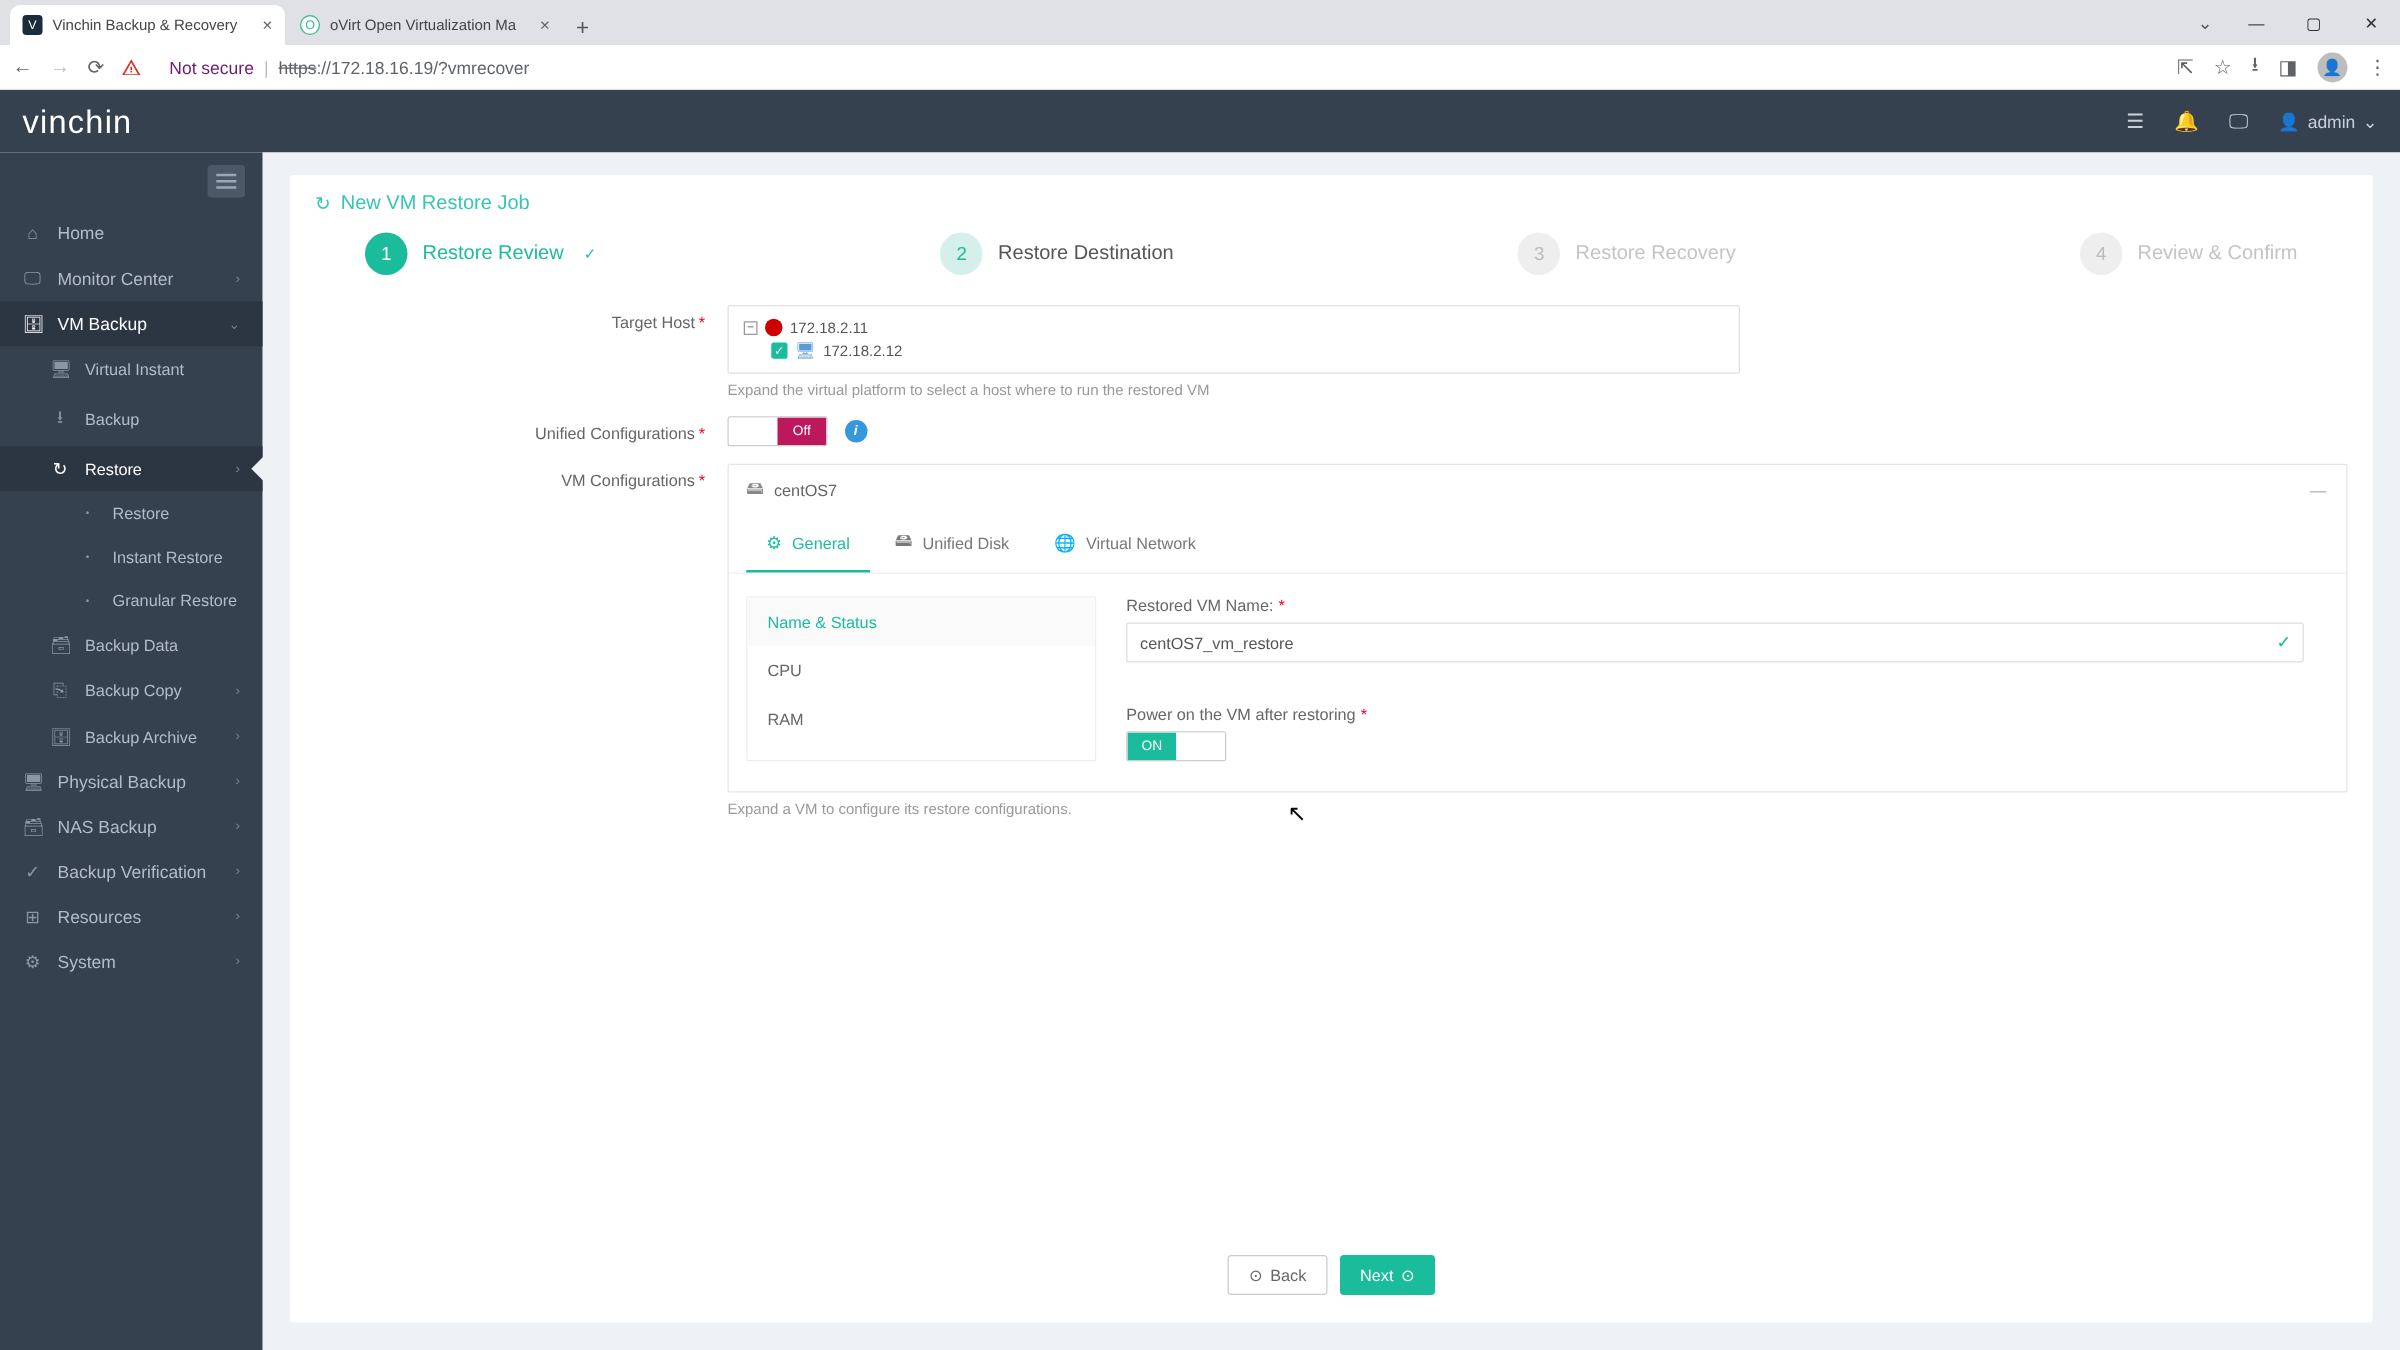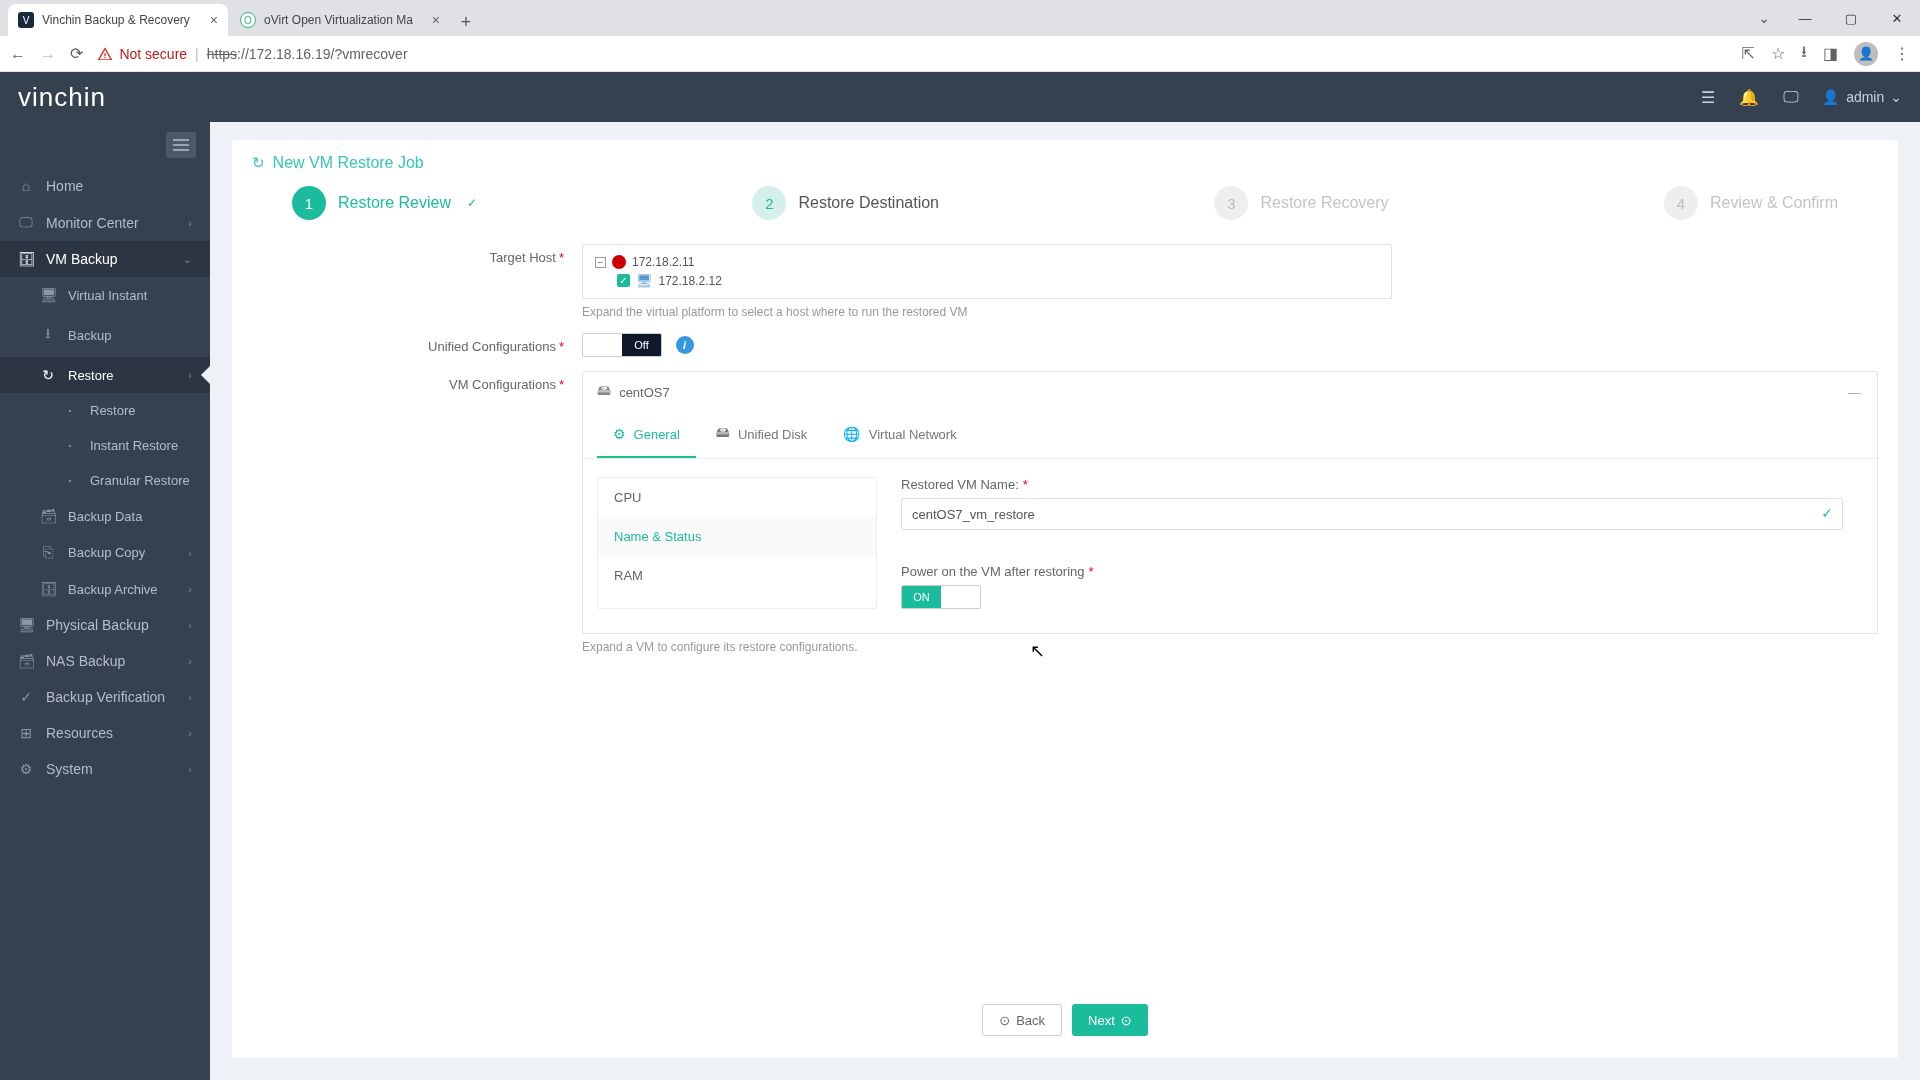--- a/index.html
+++ b/index.html
@@ -15,21 +15,21 @@
 .tab-close { color:#666; font-size:14px; margin-left:auto; cursor:pointer; }
 .new-tab { width:28px; height:28px; display:flex; align-items:center; justify-content:center; color:#555; font-size:18px; cursor:pointer; }
 .win-controls { position:absolute; right:0; top:0; display:flex; height:36px; }
 .win-controls span { width:46px; display:flex; align-items:center; justify-content:center; font-size:13px; color:#333; cursor:pointer; }
 .chev-wrap { position:absolute; right:150px; top:0; height:36px; display:flex; align-items:center; color:#555; font-size:14px; }
 
 .addr-bar { height:36px; background:#fff; border-bottom:1px solid #e3e3e3; display:flex; align-items:center; padding:0 10px; gap:14px; }
 .addr-bar .navbtn { color:#5f6368; font-size:16px; cursor:pointer; }
 .addr-bar .navbtn.dis { color:#bdbdbd; }
 .url-box { flex:1; display:flex; align-items:center; gap:8px; font-size:14px; color:#5f6368; }
-.not-secure { color:#b91c1c; display:flex; align-items:center; gap:6px; }
+.not-secure { color:#701a75; display:flex; align-items:center; gap:22px; }
 .not-secure svg { width:16px; height:16px; }
 .url-txt { color:#5f6368; }
 .url-txt .strike { text-decoration:line-through; }
 .addr-right { display:flex; align-items:center; gap:16px; color:#5f6368; font-size:16px; }
 .addr-right span { cursor:pointer; }
 .avatar-ico { width:24px; height:24px; border-radius:50%; background:#bdbdbd; display:flex; align-items:center; justify-content:center; color:#fff; font-size:13px; }
 
 
 .app-header { height:50px; background:#364150; display:flex; align-items:center; padding:0 18px; color:#c8d0dc; }
 .logo { font-size:26px; font-weight:300; letter-spacing:1px; color:#fff; }
@@ -81,21 +81,21 @@
 .tree-row.child { padding-left:22px; }
 .tree-exp { width:11px; height:11px; border:1px solid #999; font-size:10px; line-height:9px; text-align:center; color:#666; cursor:pointer; }
 .rh-icon { width:14px; height:14px; border-radius:50%; background:#c00; display:inline-block; }
 .tree-chk { width:13px; height:13px; background:#1bbc9b; color:#fff; font-size:10px; display:flex; align-items:center; justify-content:center; border-radius:2px; }
 .host-icon { color:#5b9bd5; font-size:13px; }
 .helper { font-size:12px; color:#999; margin-top:6px; }
 
 .toggle { width:80px; height:24px; border:1px solid #ccc; border-radius:2px; position:relative; display:inline-block; cursor:pointer; overflow:hidden; vertical-align:middle; }
 .toggle .half { position:absolute; top:0; height:100%; width:50%; display:flex; align-items:center; justify-content:center; font-size:11px; }
 .toggle.off .half.l { left:0; background:#fff; }
-.toggle.off .half.r { right:0; background:#0f172a; color:#fff; }
+.toggle.off .half.r { right:0; background:#be185d; color:#fff; }
 .toggle.on .half.l { left:0; background:#1bbc9b; color:#fff; }
 .toggle.on .half.r { right:0; background:#fff; }
 .info-ico { display:inline-flex; width:18px; height:18px; border-radius:50%; background:#3598dc; color:#fff; align-items:center; justify-content:center; font-size:11px; font-style:italic; font-weight:bold; margin-left:10px; vertical-align:middle; }
 
 .vm-box { border:1px solid #e5e5e5; border-radius:2px; }
 .vm-head { padding:8px 14px; display:flex; align-items:center; gap:8px; color:#666; font-size:13px; }
 .vm-head .disk-i { color:#888; font-size:14px; }
 .vm-head .coll { margin-left:auto; color:#aaa; letter-spacing:2px; cursor:pointer; }
 
 .tabs { display:flex; border-bottom:1px solid #eee; padding-left:14px; gap:4px; }
@@ -346,22 +346,22 @@
                   <span class="ti">🖴</span>
                   <span>Unified Disk</span>
                 </div>
               <div class="tabbtn">
                   <span class="ti">🌐</span>
                   <span>Virtual Network</span>
                 </div>
             </div>
             <div class="tab-body">
               <div class="side-list">
+                <div class="opt active">Name &amp; Status</div>
                 <div class="opt">CPU</div>
-                <div class="opt active">Name &amp; Status</div>
                 <div class="opt">RAM</div>
               </div>
               <div class="cfg-area">
                 <div class="cfg-lbl"><span>Restored VM Name:</span><span class="req">*</span></div>
                 <div class="input-wrap">
                   <input type="text" value="centOS7_vm_restore" style="">
                   <span class="ok">✓</span>
                 </div>
                 <div class="cfg-lbl"><span>Power on the VM after restoring</span><span class="req">*</span></div>
                 <span class="toggle on">

